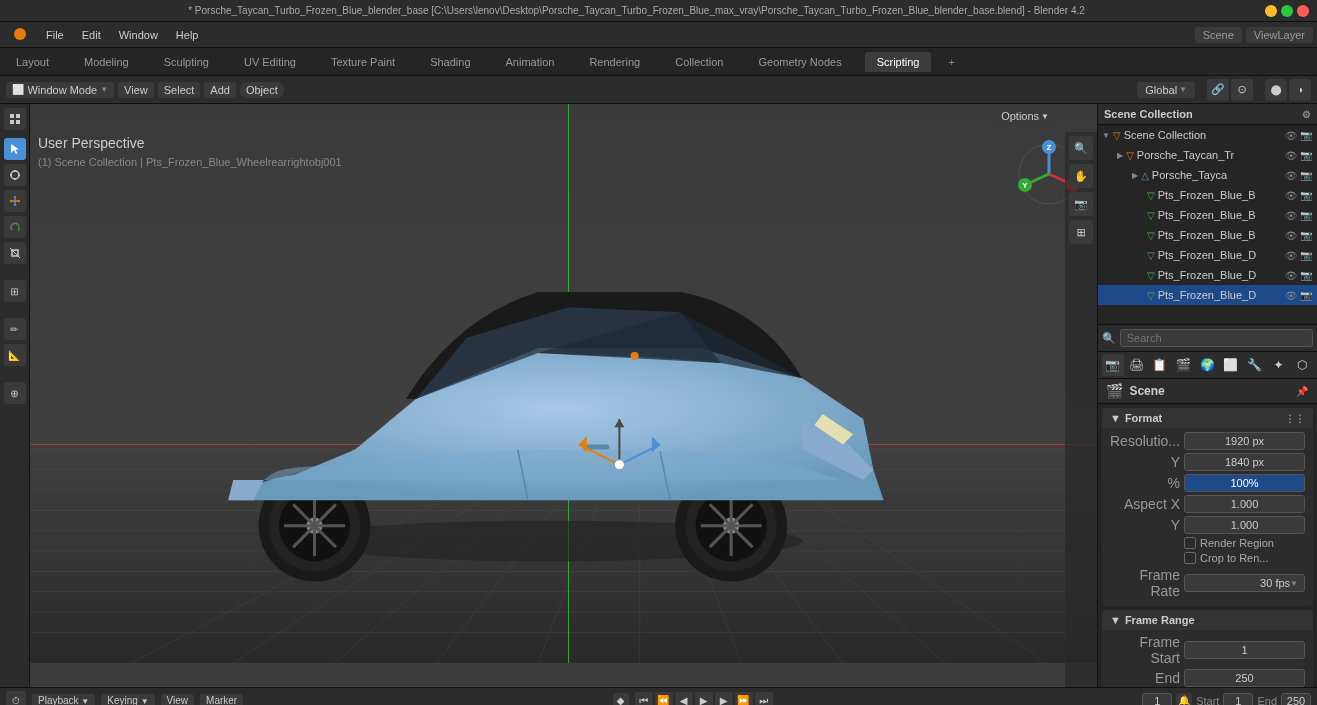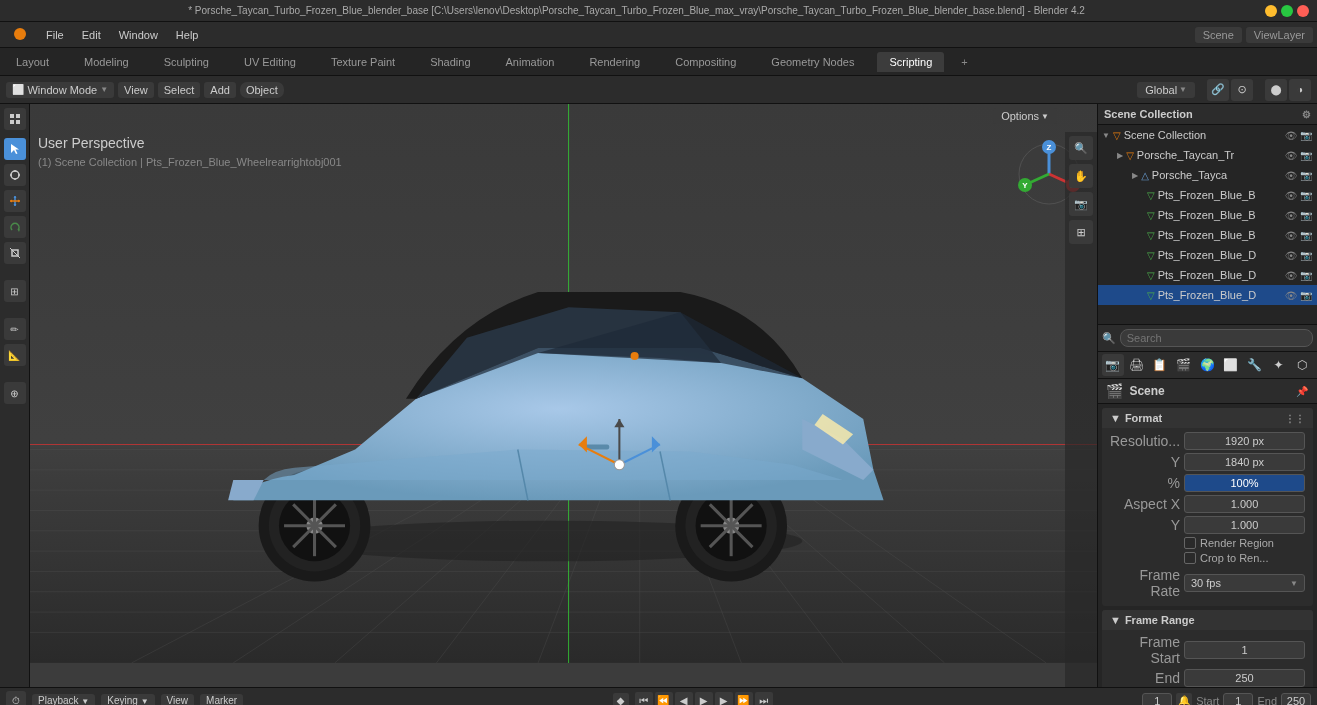--- a/index.html
+++ b/index.html
@@ -206,21 +206,21 @@
       background: #2c2c2c;
       border-bottom: 1px solid #111;
       display: flex;
       align-items: center;
       gap: 4px;
     }
     #properties-search input {
       flex: 1;
       background: #3a3a3a;
       border: 1px solid #555;
-      border-radius: 8px;
+      border-radius: 3px;
       padding: 2px 6px;
       color: #ccc;
       font-size: 11px;
       outline: none;
     }
     #properties-header {
       padding: 4px 8px;
       background: #2c2c2c;
       display: flex;
       align-items: center;
@@ -296,21 +296,21 @@
     .prop-dropdown {
       flex: 1;
       background: #3a3a3a;
       border: 1px solid #555;
       border-radius: 3px;
       padding: 2px 6px;
       font-size: 11px;
       color: #ccc;
       display: flex;
       align-items: center;
-      justify-content: space-between;
+      justify-content: flex-end;
     }
 
     
     #bottom-bar {
       height: 46px;
       background: #252525;
       border-top: 1px solid #111;
     }
     #timeline-controls {
       height: 26px;
@@ -397,21 +397,21 @@
 
 <div id="workspace-tabs">
   <div class="workspace-tab">Layout</div>
   <div class="workspace-tab">Modeling</div>
   <div class="workspace-tab">Sculpting</div>
   <div class="workspace-tab">UV Editing</div>
   <div class="workspace-tab">Texture Paint</div>
   <div class="workspace-tab">Shading</div>
   <div class="workspace-tab">Animation</div>
   <div class="workspace-tab">Rendering</div>
-  <div class="workspace-tab">Compositing</div>
+  <div class="workspace-tab">Collection</div>
   <div class="workspace-tab">Geometry Nodes</div>
   <div class="workspace-tab active">Scripting</div>
   <div class="workspace-tab-add">+</div>
 </div>
 
 <div style="background:#2c2c2c;height:28px;display:flex;align-items:center;padding:0 6px;gap:4px;border-bottom:1px solid #111;">
   <div style="background:#3a3a3a;padding:2px 6px;border-radius:3px;font-size:11px;cursor:pointer;display:flex;align-items:center;gap:3px;">
     <span style="font-size:10px;">⬜</span>
     <span>Window Mode</span>
     <span style="font-size:8px;color:#888;">▼</span>

